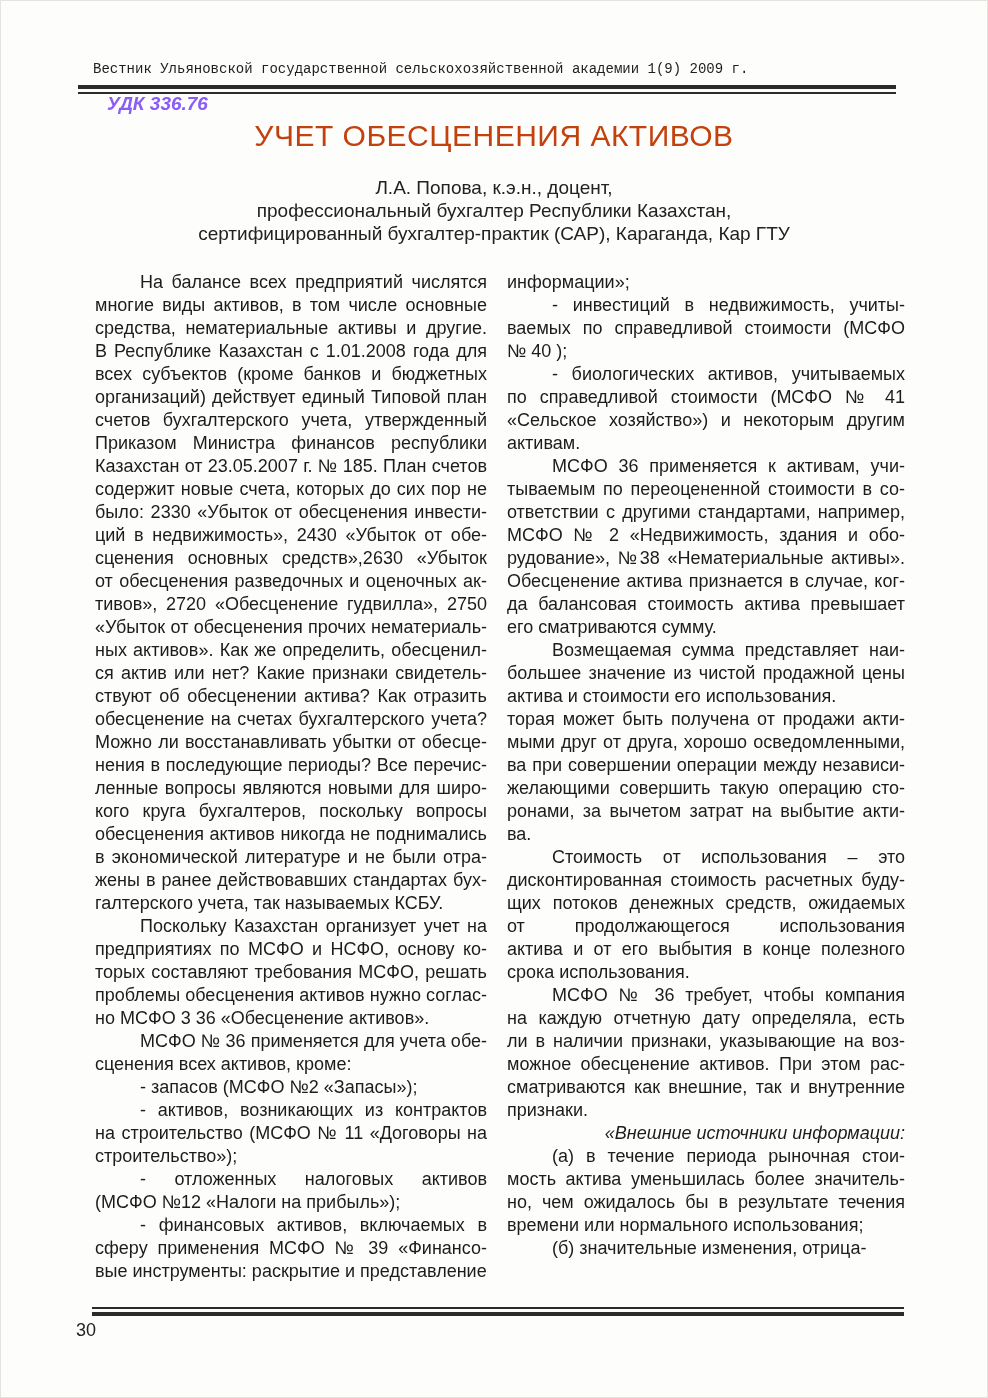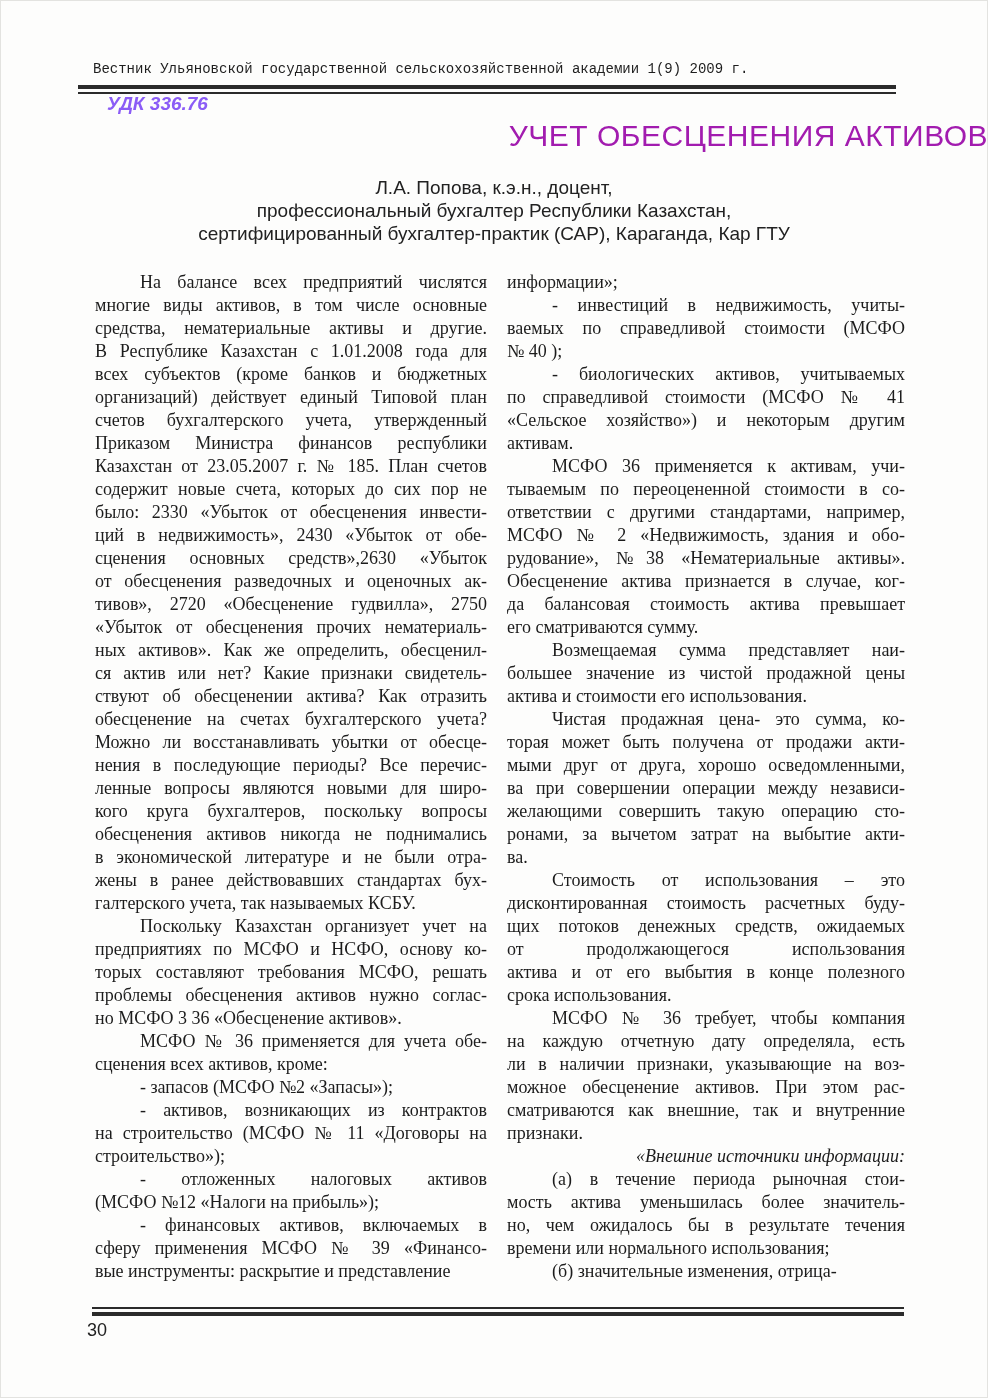--- a/index.html
+++ b/index.html
@@ -28,37 +28,37 @@
     border-bottom:2px solid #2b2b2b;
   }
   .udk {
     position:absolute; left:107px; top:93px;
     font-family:"Liberation Sans", sans-serif;
     font-weight:bold; font-style:italic;
     font-size:19px; color:#8b5cf6;
   }
   .article-title {
     position:absolute; left:0; top:119px; width:988px;
-    text-align:right;
+    text-align:center;
     font-family:"Liberation Sans", sans-serif;
     font-size:30px; letter-spacing:0.5px;
-    color:#a21caf;
+    color:#c2410c;
   }
   .authors {
     position:absolute; left:0; top:176px; width:988px;
     text-align:center;
     font-family:"Liberation Sans", sans-serif;
     font-size:19px; line-height:23px;
     color:#222;
   }
   
   .body-text {
     position:absolute; left:95px; top:271px;
     width:810px; height:1016px;
-    font-family:Liberation Serif, serif;
+    font-family:Liberation Sans, sans-serif;
     font-size:18px;
     display:flex;
   }
   .col { overflow:hidden; height:1014px; }
   .col-left  { width:392px; margin-right:20px; }
   .col-right { width:398px; }
   .para { margin:0; }
   .line {
     height:23px; line-height:23px;
     white-space:normal;
@@ -67,21 +67,21 @@
   .line.jl { text-align:justify; text-align-last:justify; }
   .line.first { text-indent:45px; }
   .line.italic { font-style:italic;text-align:right; }
   
   .rule-footer {
     left:92px; top:1307px; width:812px; height:9px;
     border-top:2px solid #2b2b2b;
     border-bottom:4px solid #2b2b2b;
   }
   .page-number {
-    position:absolute; left:87px; top:1320px;
+    position:absolute; left:76px; top:1320px;
     font-family:"Liberation Sans", sans-serif;
     font-size:18px; color:#222;
   }
 </style>
 </head>
 <body>
 
 <div class="page">
 
   <div class="journal-line">Вестник Ульяновской государственной сельскохозяйственной академии 1(9) 2009 г.</div>
@@ -182,21 +182,20 @@
           <div class="line jl">Обесценение актива признается в случае, ког-</div>
           <div class="line jl">да балансовая стоимость актива превышает</div>
           <div class="line">его сматриваются сумму.</div>
         </div>
         <div class="para">
           <div class="line jl first">Возмещаемая сумма представляет наи-</div>
           <div class="line jl">большее значение из чистой продажной цены</div>
           <div class="line">актива и стоимости его использования.</div>
         </div>
         <div class="para">
-          <div class="line jl first">Чистая продажная цена- это сумма, ко-</div>
           <div class="line jl">торая может быть получена от продажи акти-</div>
           <div class="line jl">мыми друг от друга, хорошо осведомленными,</div>
           <div class="line jl">ва при совершении операции между независи-</div>
           <div class="line jl">желающими совершить такую операцию сто-</div>
           <div class="line jl">ронами, за вычетом затрат на выбытие акти-</div>
           <div class="line">ва.</div>
         </div>
         <div class="para">
           <div class="line jl first">Стоимость от использования – это</div>
           <div class="line jl">дисконтированная стоимость расчетных буду-</div>

